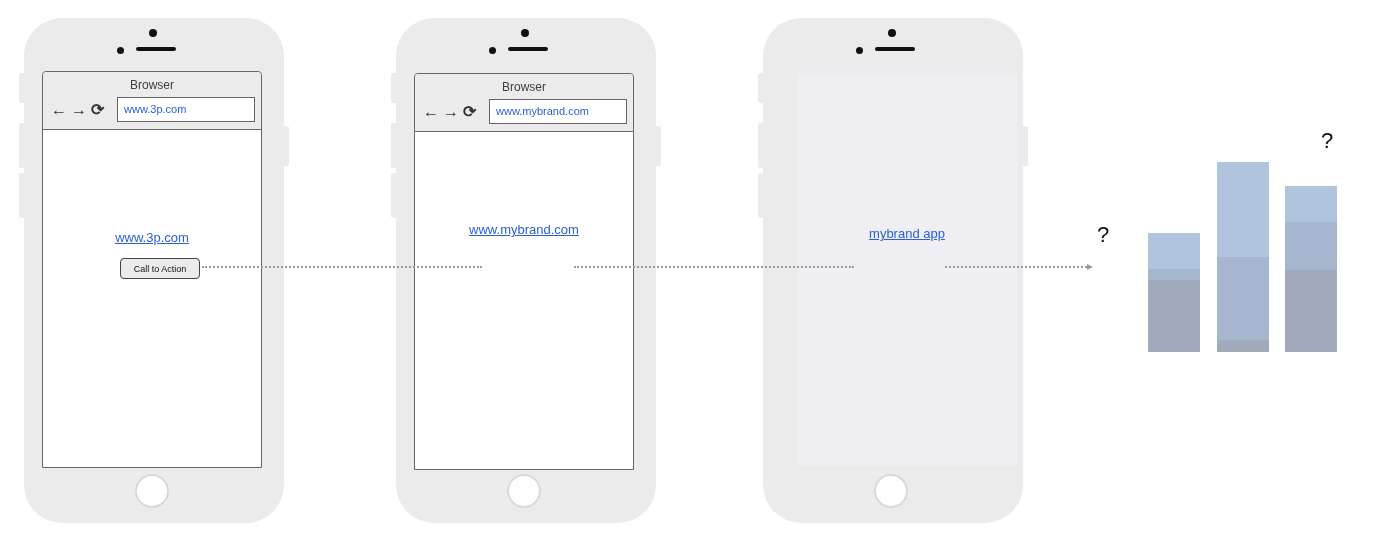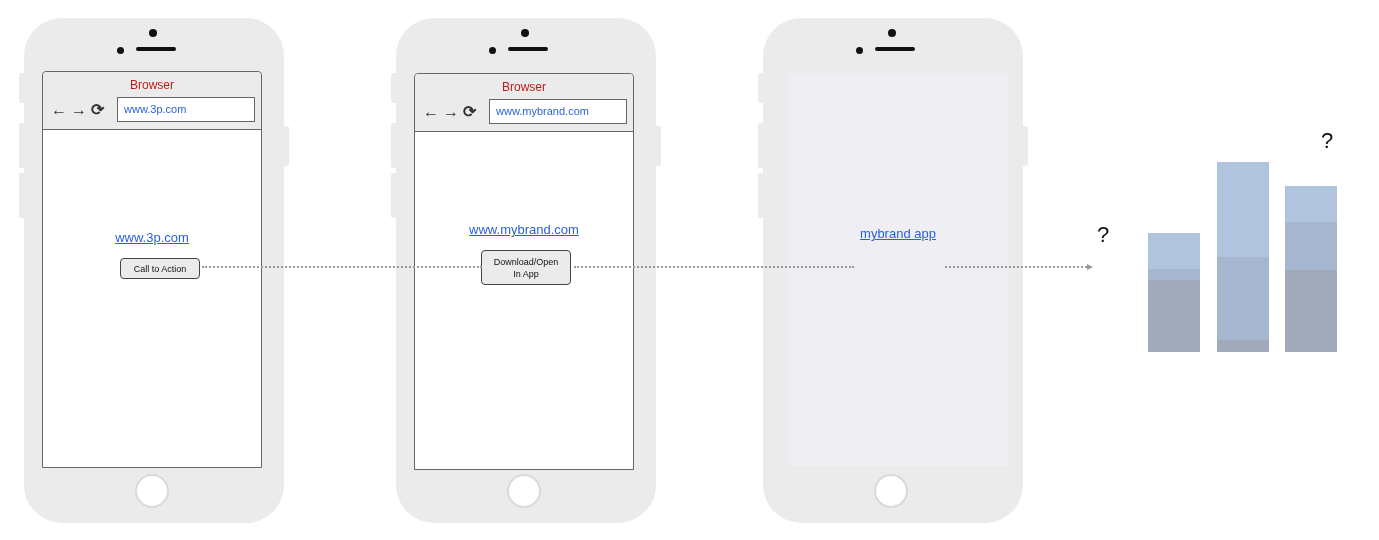--- a/index.html
+++ b/index.html
@@ -16,28 +16,28 @@
     .side-btn.l { left:-5px; }
     .side-btn.r { right:-5px; }
     .speaker-dot-top { position:absolute; width:8px; height:8px; border-radius:50%; background:#111; left:125px; top:11px; }
     .speaker-dot-left { position:absolute; width:7px; height:7px; border-radius:50%; background:#111; left:93px; top:29px; }
     .speaker-bar { position:absolute; height:4px; border-radius:2px; background:#111; left:112px; top:29px; width:40px; }
     .screen {
       position:absolute; left:18px; top:53px; width:220px; height:397px;
       background:#ffffff; border:1px solid #666; border-radius:4px 4px 0 0;
       box-sizing:border-box;
     }
-    .screen.app { background:#efeff3; border:none; top:55px; left:25px; width:220px; height:393px; border-radius:0;text-decoration:underline; }
+    .screen.app { background:#efeff3; border:none; top:55px; left:34px; width:220px; height:393px; border-radius:0;text-decoration:underline; }
     .browser-bar {
       position:absolute; left:0; top:0; right:0; height:57px;
       background:#ebebeb; border-bottom:1px solid #666; border-radius:4px 4px 0 0;
     }
     .browser-title {
       position:absolute; left:0; right:0; top:6px; text-align:center;
-      font-size:12px; color:#b91c1c;
+      font-size:12px; color:#404040;
     }
     .nav-icons {
       position:absolute; left:8px; top:30px; font-size:16px; font-weight:bold; color:#333;
       letter-spacing:2px; line-height:16px;
     }
     .nav-icons span { display:inline-block; margin-right:2px; }
     .url-field {
       position:absolute; left:74px; top:25px; width:138px; height:25px;
       border:1px solid #666; background:#fff; box-sizing:border-box;
       font-size:11px; color:#2a5fd6; padding:5px 0 0 6px;
@@ -100,22 +100,20 @@
   <div class="speaker-bar"></div>
   <div class="screen" style="top:55px;">
     <div class="browser-bar">
       <div class="browser-title">Browser</div>
       <div class="nav-icons">
         <span>←</span><span>→</span><span>⟳</span>
       </div>
       <div class="url-field">www.mybrand.com</div>
     </div>
     <div class="site-link" style="top:148px;">www.mybrand.com</div>
-    <div class="cta" style="left:66px;top:176px;width:90px;height:35px;white-space:pre-line;">Download/Open
-In App</div>
   </div>
   <div class="home-btn"></div>
 </div>
 
 <div class="phone" style="left:763px;">
   <div class="side-btn l" style="top:55px;height:30px;"></div>
   <div class="side-btn l" style="top:105px;height:45px;"></div>
   <div class="side-btn l" style="top:155px;height:45px;"></div>
   <div class="side-btn r" style="top:108px;height:40px;"></div>
   <div class="speaker-dot-top"></div>

